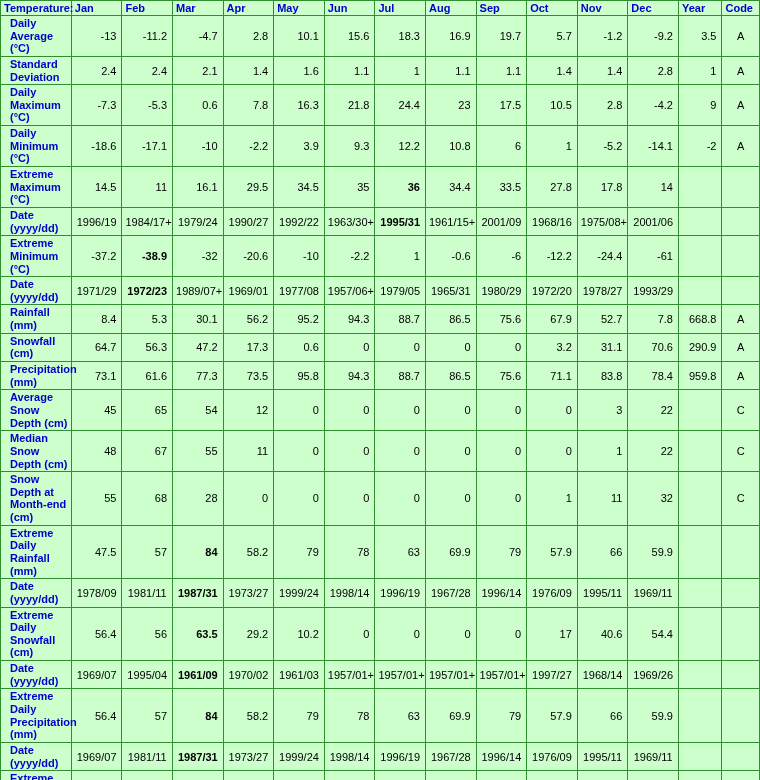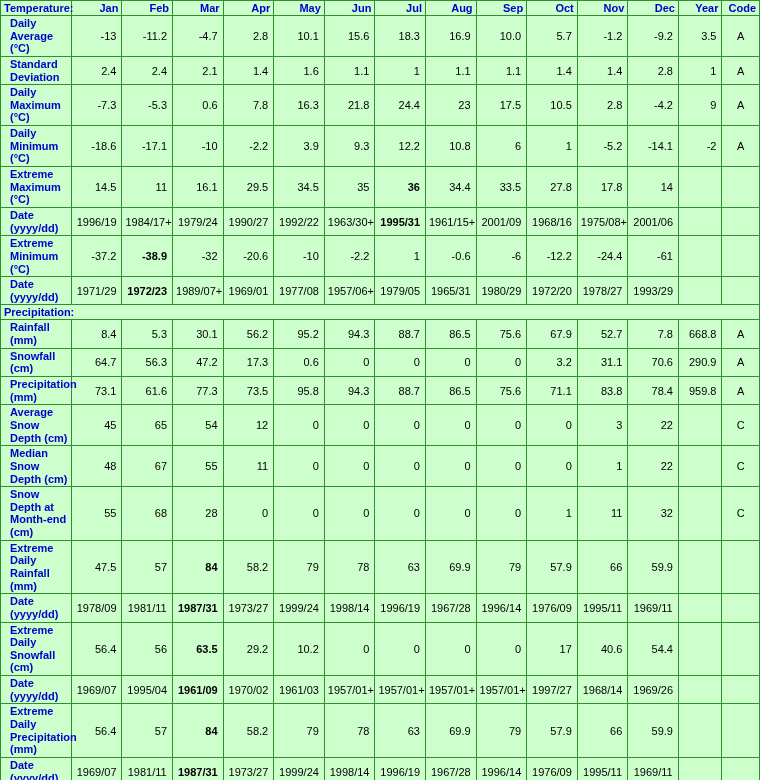--- a/index.html
+++ b/index.html
@@ -1,20 +1,20 @@
 <!DOCTYPE html>
 <html><head>
 <meta charset="utf-8">
 <style>
   html,body{margin:0;padding:0;background:#ffffff;}
   body{font-family:"Liberation Sans", sans-serif;}
   #wrap{width:760px;height:780px;overflow:hidden;}
   table{border-collapse:collapse;width:760px;table-layout:fixed;}
   td,th{border:1px solid #2f8f2f;font-size:11px;padding:1px 3px;vertical-align:middle;}
-  .hdr{background:#ccffcc;color:#0000cc;font-weight:bold;text-align:right;}
+  .hdr{background:#ccffcc;color:#0000cc;font-weight:bold;text-align:left;}
   .rowhead{background:#ccffcc;color:#0000cc;font-weight:bold;text-align:left;padding-left:9px;line-height:1.15;}
   .sectionhead{background:#ccffcc;color:#0000cc;font-weight:bold;text-align:left;}
   .val{background:#ccffcc;color:#000000;text-align:right;padding-right:5px;}
   .val.center{text-align:center;padding-right:3px;}
   .bold{font-weight:bold;}
   .code{background:#ccffcc;color:#000000;text-align:center;}
   col.c-label{width:70px;}
   col.c-mon{width:50px;}
   col.c-year{width:43px;}
   col.c-code{width:37px;}
@@ -64,21 +64,21 @@
         <tr>
           <td class="rowhead">Daily Average (°C)</td>
           <td class="val">-13</td>
           <td class="val">-11.2</td>
           <td class="val">-4.7</td>
           <td class="val">2.8</td>
           <td class="val">10.1</td>
           <td class="val">15.6</td>
           <td class="val">18.3</td>
           <td class="val">16.9</td>
-          <td class="val">10.0</td>
+          <td class="val">19.7</td>
           <td class="val">5.7</td>
           <td class="val">-1.2</td>
           <td class="val">-9.2</td>
           <td class="val">3.5</td>
           <td class="code">A</td>
         </tr>
         <tr>
           <td class="rowhead">Standard Deviation</td>
           <td class="val">2.4</td>
           <td class="val">2.4</td>
@@ -191,23 +191,20 @@
           <td class="val center">1979/05</td>
           <td class="val center">1965/31</td>
           <td class="val center">1980/29</td>
           <td class="val center">1972/20</td>
           <td class="val center">1978/27</td>
           <td class="val center">1993/29</td>
           <td class="val"></td>
           <td class="code"></td>
         </tr>
         <tr>
-          <td class="sectionhead" colspan="15">Precipitation:</td>
-        </tr>
-        <tr>
           <td class="rowhead">Rainfall (mm)</td>
           <td class="val">8.4</td>
           <td class="val">5.3</td>
           <td class="val">30.1</td>
           <td class="val">56.2</td>
           <td class="val">95.2</td>
           <td class="val">94.3</td>
           <td class="val">88.7</td>
           <td class="val">86.5</td>
           <td class="val">75.6</td>

